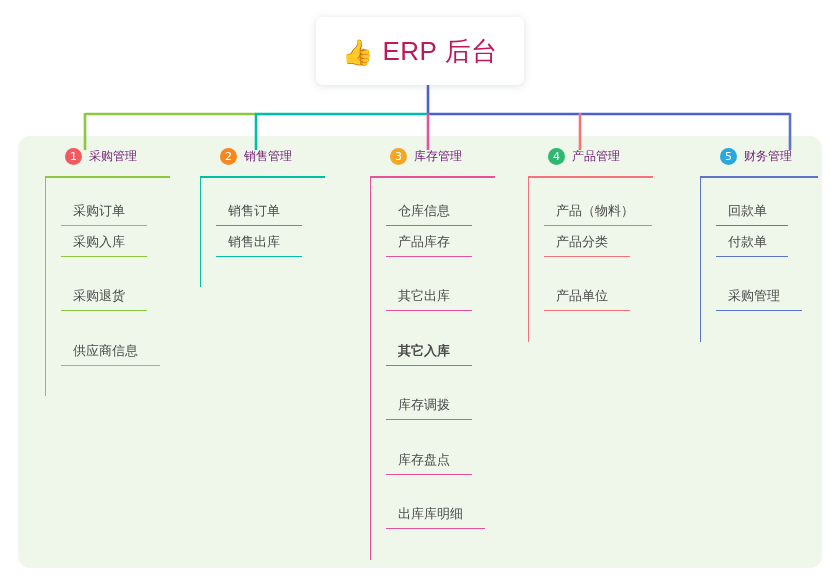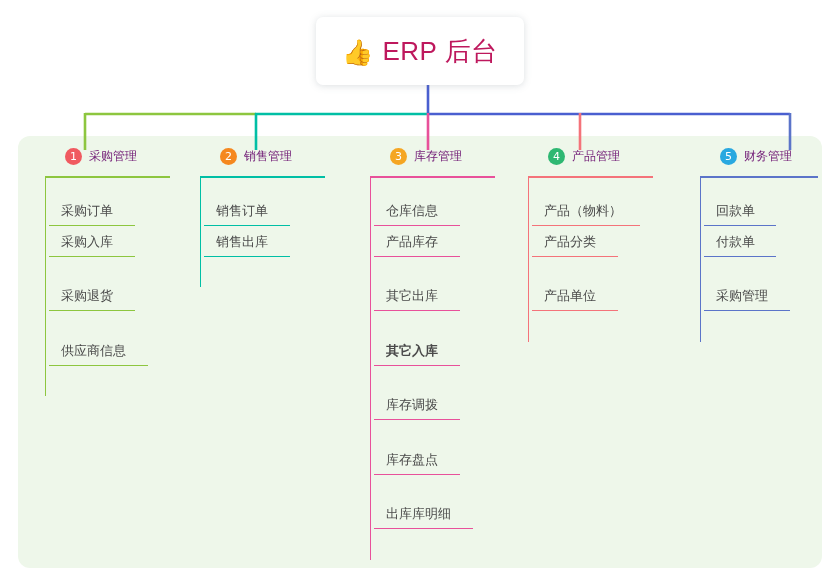--- a/index.html
+++ b/index.html
@@ -109,21 +109,21 @@
   .col-rule {
     height: 0;
     border-top: 2px solid #8dc63f;
     margin-top: 8px;
   }
 
   
   .items {
     position: relative;
     margin-top: 0;
-    padding-left: 4px;
+    padding-left: 16px;
     box-sizing: border-box;
   }
   .trunk {
     position: absolute;
     left: 0px;
     top: 0;
     bottom: 0;
     width: 0;
     border-left: 1.5px solid #8dc63f;
   }

